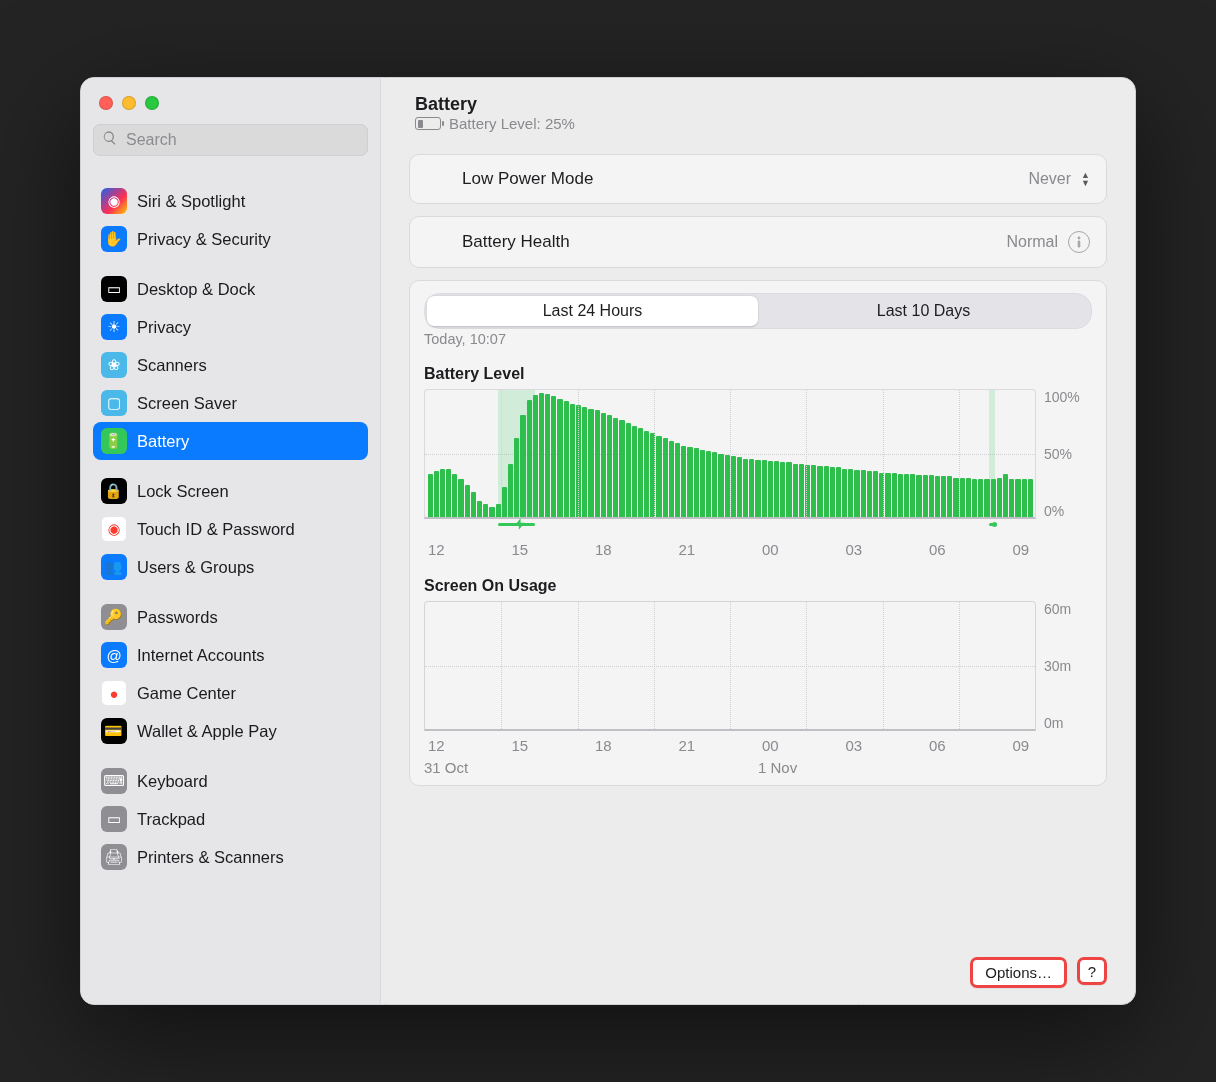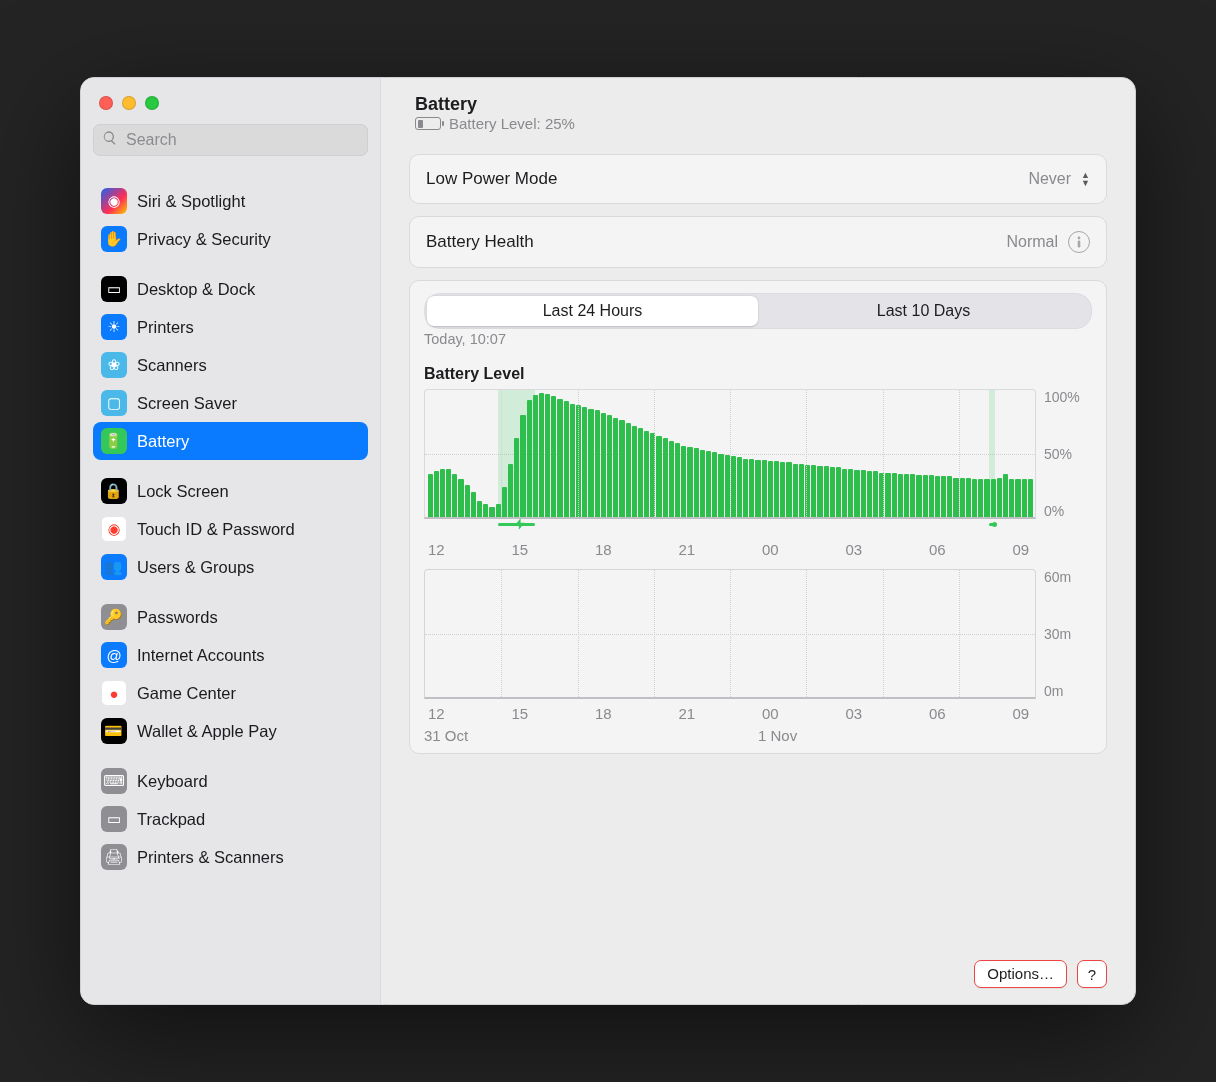--- a/index.html
+++ b/index.html
@@ -120,20 +120,21 @@
     width: 26px; height: 13px; border: 1.5px solid #8a8a8e; border-radius: 3px;
     position: relative; display: inline-block;
   }
   .batt-glyph::after{content:"";position:absolute;right:-4px;top:3px;width:2.5px;height:5px;background:#8a8a8e;border-radius:1px;}
   .batt-glyph .fill{position:absolute;left:1.5px;top:1.5px;bottom:1.5px;width:22%;background:#8a8a8e;border-radius:1px;}
   .card {
     background: var(--card);
     border: 1px solid var(--border);
     border-radius: 10px;
     margin-top: 12px;
+    padding-left: 36px;
   }
   .row {
     display: flex; align-items: center; justify-content: space-between;
     padding: 14px 16px;
     font-size: 17px;
   }
   .val { color: var(--muted); display:flex; align-items:center; gap:10px; font-size:16px;}
   .chev { display:inline-flex; flex-direction:column; gap:1px; font-size:9px; color:#5a5a5e; line-height:7px; cursor:default;}
   .info-circle{width:22px;height:22px;border:1.5px solid #a6a6ab;border-radius:50%;display:flex;align-items:center;justify-content:center;}
   
@@ -191,21 +192,21 @@
     border-left:1px solid #d5d5d9; border-right:1px solid #d5d5d9; border-top:1px solid #d5d5d9;
     border-bottom:2px solid #c0c0c4; background:#f4f4f5; border-radius:4px 4px 0 0;}
   .sbars { position:absolute; left:0; right:0; top:0; bottom:0; display:flex; align-items:flex-end; padding:0 2px; }
   .sbars .cell { flex:1; display:flex; align-items:flex-end; justify-content:center; }
   .sbars .bar { width:66%; background:var(--bar-blue); border-radius:1px 1px 0 0; }
   .xaxis2 { display:flex; margin-top:6px; position:relative; height:40px;}
   .xaxis2 span { color:var(--muted); font-size:15px; position:absolute; }
   
   .footer { margin-top:auto; display:flex; justify-content:flex-end; gap:10px; padding-top:14px;}
   .btn {
-    background:#fff; border:1px solid #ef4444; border-radius:7px;
+    background:#fff; border:3px solid #ef4444; border-radius:7px;
     padding:4px 12px; font-size:15px; box-shadow:0 1px 1px rgba(0,0,0,.06);
     cursor:default;
   }
   .btn.help { width:30px; height:28px; display:flex; align-items:center; justify-content:center; padding:0;}
 </style>
 </head>
 <body>
 
 <div class="shadow">
 <div class="window">
@@ -235,21 +236,21 @@
               <span>Privacy &amp; Security</span>
             </div>
           </div>
           <div class="group">
             <div class="item">
               <span class="icn c-desktop">▭</span>
               <span>Desktop &amp; Dock</span>
             </div>
             <div class="item">
               <span class="icn c-display">☀</span>
-              <span>Printers</span>
+              <span>Privacy</span>
             </div>
             <div class="item">
               <span class="icn c-wall">❀</span>
               <span>Scanners</span>
             </div>
             <div class="item">
               <span class="icn c-saver">▢</span>
               <span>Screen Saver</span>
             </div>
             <div class="item selected">
@@ -484,20 +485,21 @@
             <span style="position: absolute; left: 0%; transform: translateX(4px);">12</span>
             <span style="position: absolute; left: 12.5%; transform: translateX(4px);">15</span>
             <span style="position: absolute; left: 25%; transform: translateX(4px);">18</span>
             <span style="position: absolute; left: 37.5%; transform: translateX(4px);">21</span>
             <span style="position: absolute; left: 50%; transform: translateX(4px);">00</span>
             <span style="position: absolute; left: 62.5%; transform: translateX(4px);">03</span>
             <span style="position: absolute; left: 75%; transform: translateX(4px);">06</span>
             <span style="position: absolute; left: 87.5%; transform: translateX(4px);">09</span>
           </div>
 
+      <div class="chart-title screen-wrap">Screen On Usage</div>
       <div class="chart-wrap">
         <div class="screen-chart" id="screen-chart">
           <div class="gridline" style="top:50%"></div>
           <div class="sbars" id="screen-bars">
                 <div class="cell">
                   <div class="bar" style="height: 66.6667%;"></div>
                 </div>
                 <div class="cell">
                   <div class="bar" style="height: 95%;"></div>
                 </div>

